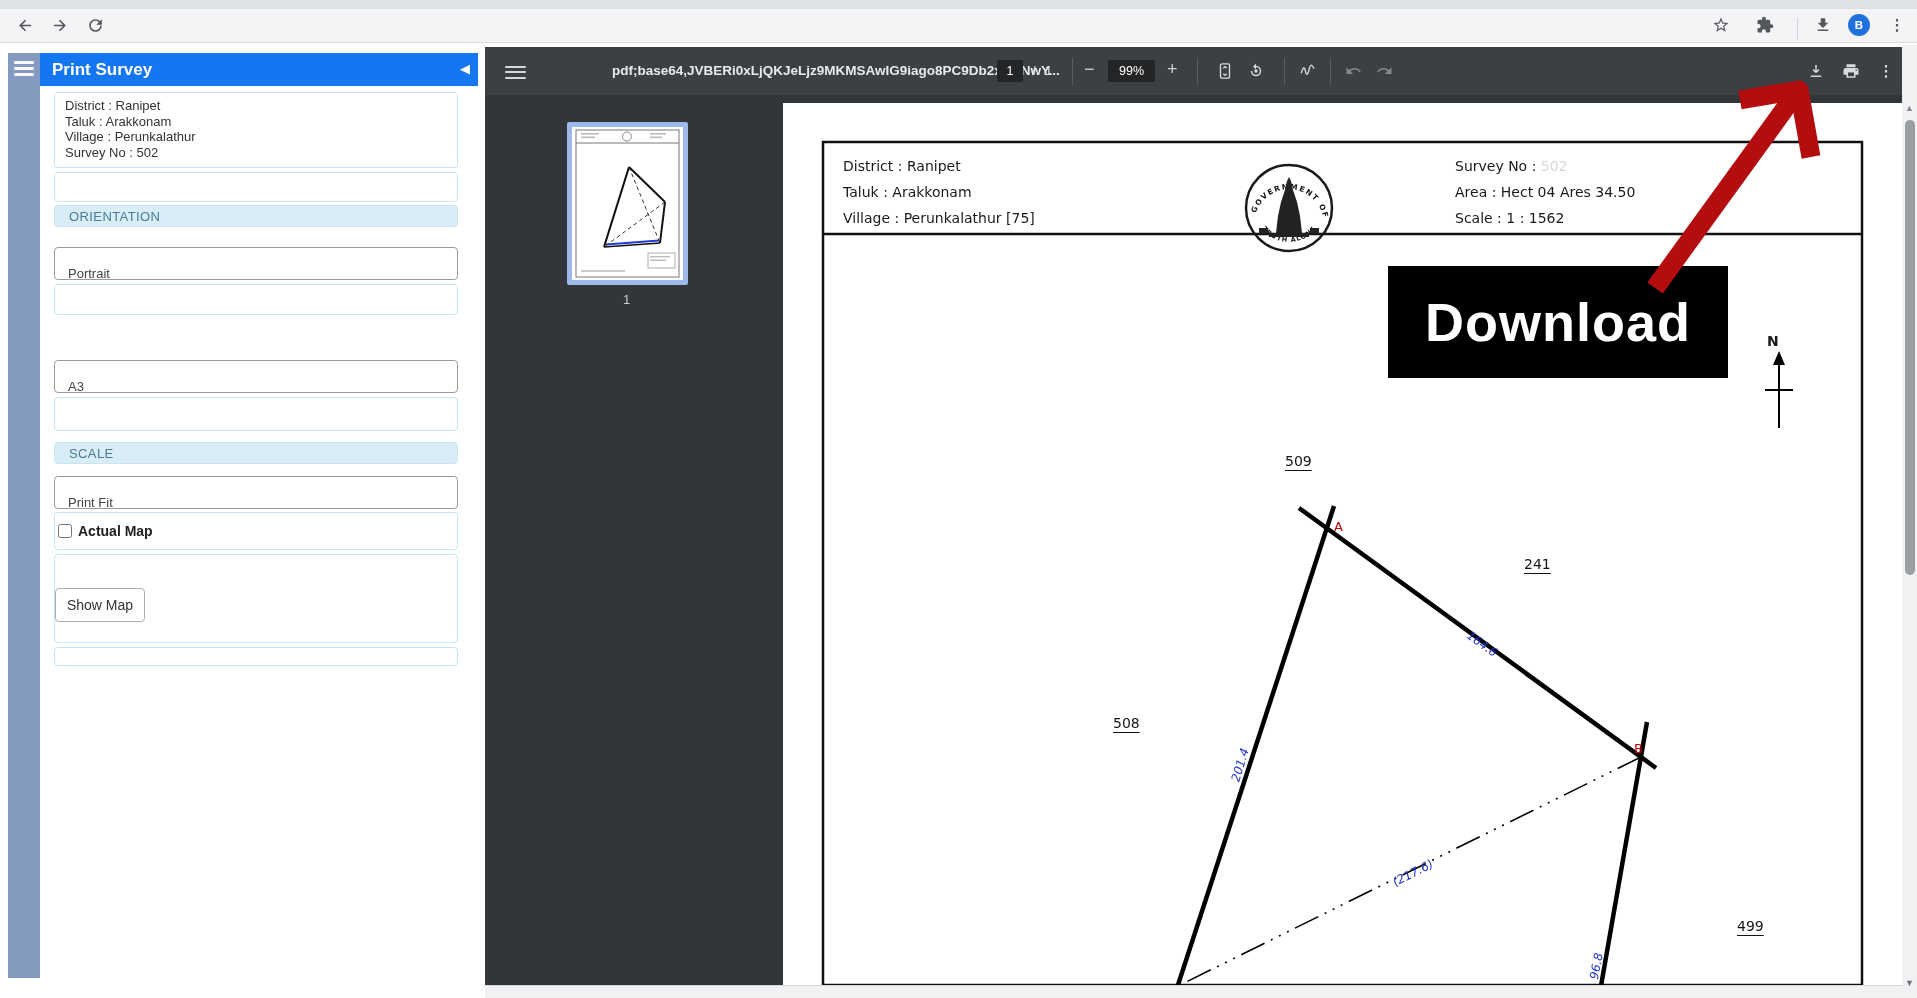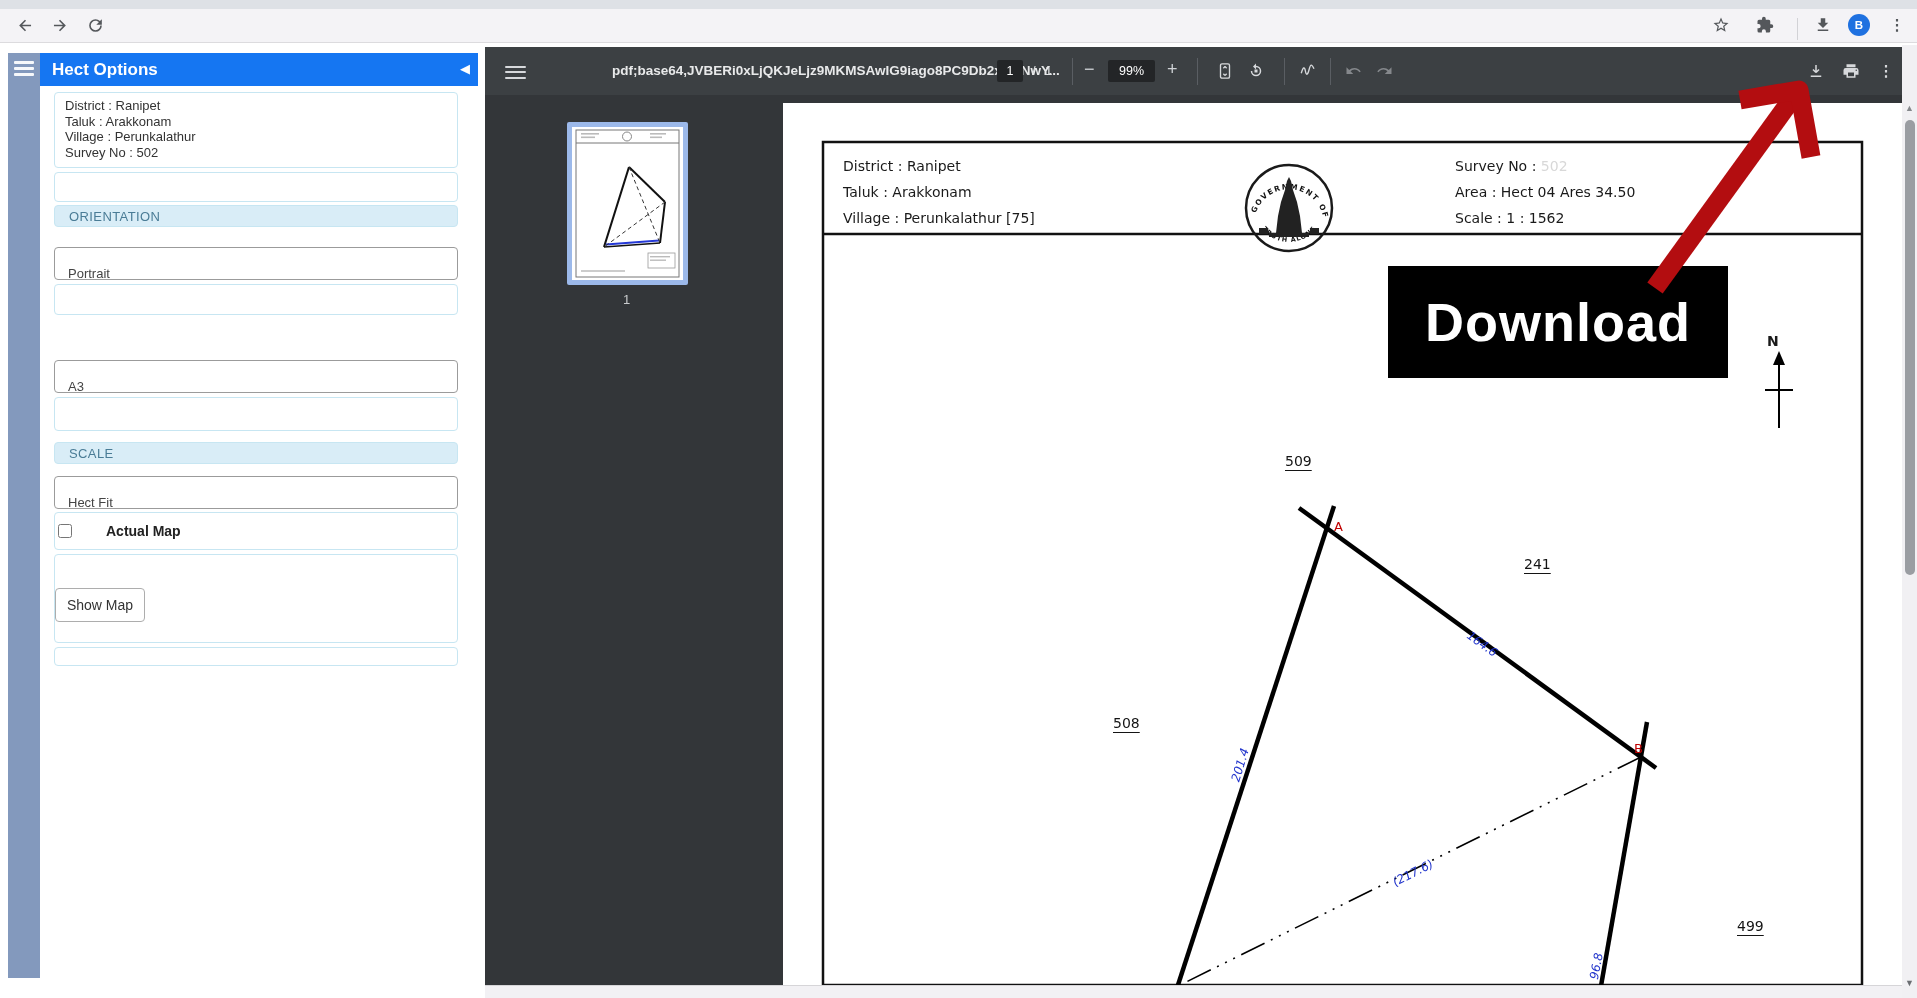--- a/index.html
+++ b/index.html
@@ -33,21 +33,21 @@
   .info-box{top:92px;height:76px;padding:5px 10px;font-size:13px;color:#333;line-height:15.5px;}
   .sec-strip{left:54px;width:404px;height:22px;background:#d9edf7;border:1px solid #c7e6f2;border-radius:4px;
              box-sizing:border-box;display:flex;align-items:center;color:#4a7c96;font-size:13px;letter-spacing:.4px;}
   .sec-strip span{margin-left:14px;}
   .sel{left:54px;width:404px;height:33px;border:1px solid #9b9b9b;border-radius:4px;background:#fff;
        box-sizing:border-box;display:flex;align-items:center;font-size:13px;color:#444;}
   .sel span{margin-left:13px;margin-top:20px;}
   .sel .chev{position:absolute;right:10px;top:12px;}
   .chk-row{display:flex;align-items:center;padding-left:2px;}
   .chk-row input{width:14px;height:14px;margin:0 6px 0 1px;}
-  .chk-row label{font-size:14px;font-weight:bold;color:#222;margin-left:28px;}
+  .chk-row label{font-size:14px;font-weight:bold;color:#222;}
   .show-map{left:55px;top:588px;width:90px;height:34px;border:1px solid #adadad;border-radius:4px;background:#fff;
             font-size:14px;color:#333;display:flex;align-items:center;justify-content:center;}
   
   .pdf{left:485px;top:47px;width:1417px;height:951px;background:#333639;}
   .pdf-toolbar{left:0;top:0;width:1417px;height:48px;background:#3c4043;color:#e8e9ea;}
   .pdf-burger{left:20px;top:15px;}
   .pdf-burger b{display:block;width:21px;height:2px;background:#d7d9dc;margin:3.5px 0;border-radius:1px;}
   .pdf-title{left:127px;top:16px;font-size:13.5px;font-weight:600;color:#e8e9ea;white-space:nowrap;}
   .dark-box{background:#232527;color:#fff;border-radius:2px;font-size:12.5px;display:flex;
             align-items:center;justify-content:center;}
@@ -119,21 +119,21 @@
     <div class="abs chrome-ico kebab" style="left:1884px;">⋮</div>
   </div>
 
   <div class="abs side-strip"></div>
   <div class="abs burger side-burger">
       <b></b>
       <b></b>
       <b></b>
     </div>
   <div class="abs side-header">
-    <span class="side-title">Hect Options</span>
+    <span class="side-title">Print Survey</span>
     <span class="side-collapse">◀</span>
   </div>
 
   <div class="abs pbox info-box" style="top:92px;height:76px;">
     <div>District : Ranipet</div>
     <div>Taluk : Arakkonam</div>
     <div>Village : Perunkalathur</div>
     <div>Survey No : 502</div>
   </div>
 
@@ -158,21 +158,21 @@
           <path d="M1 1l5 5 5-5"></path>
         </svg>
     </span>
   </div>
 
   <div class="abs pbox" style="top:397px;height:34px;"></div>
   <div class="abs sec-strip" style="top:434px;margin-top:8px;">
     <span>SCALE</span>
   </div>
   <div class="abs sel" style="top:476px;">
-    <span>Hect Fit</span>
+    <span>Print Fit</span>
     <span class="chev">
       <svg width="11" height="8" viewBox="0 0 12 8" fill="none" stroke="#333" stroke-width="2">
           <path d="M1 1l5 5 5-5"></path>
         </svg>
     </span>
   </div>
 
   <div class="abs pbox chk-row" style="top:512px;height:38px;">
     <input type="checkbox" style="">
     <label>Actual Map</label>

